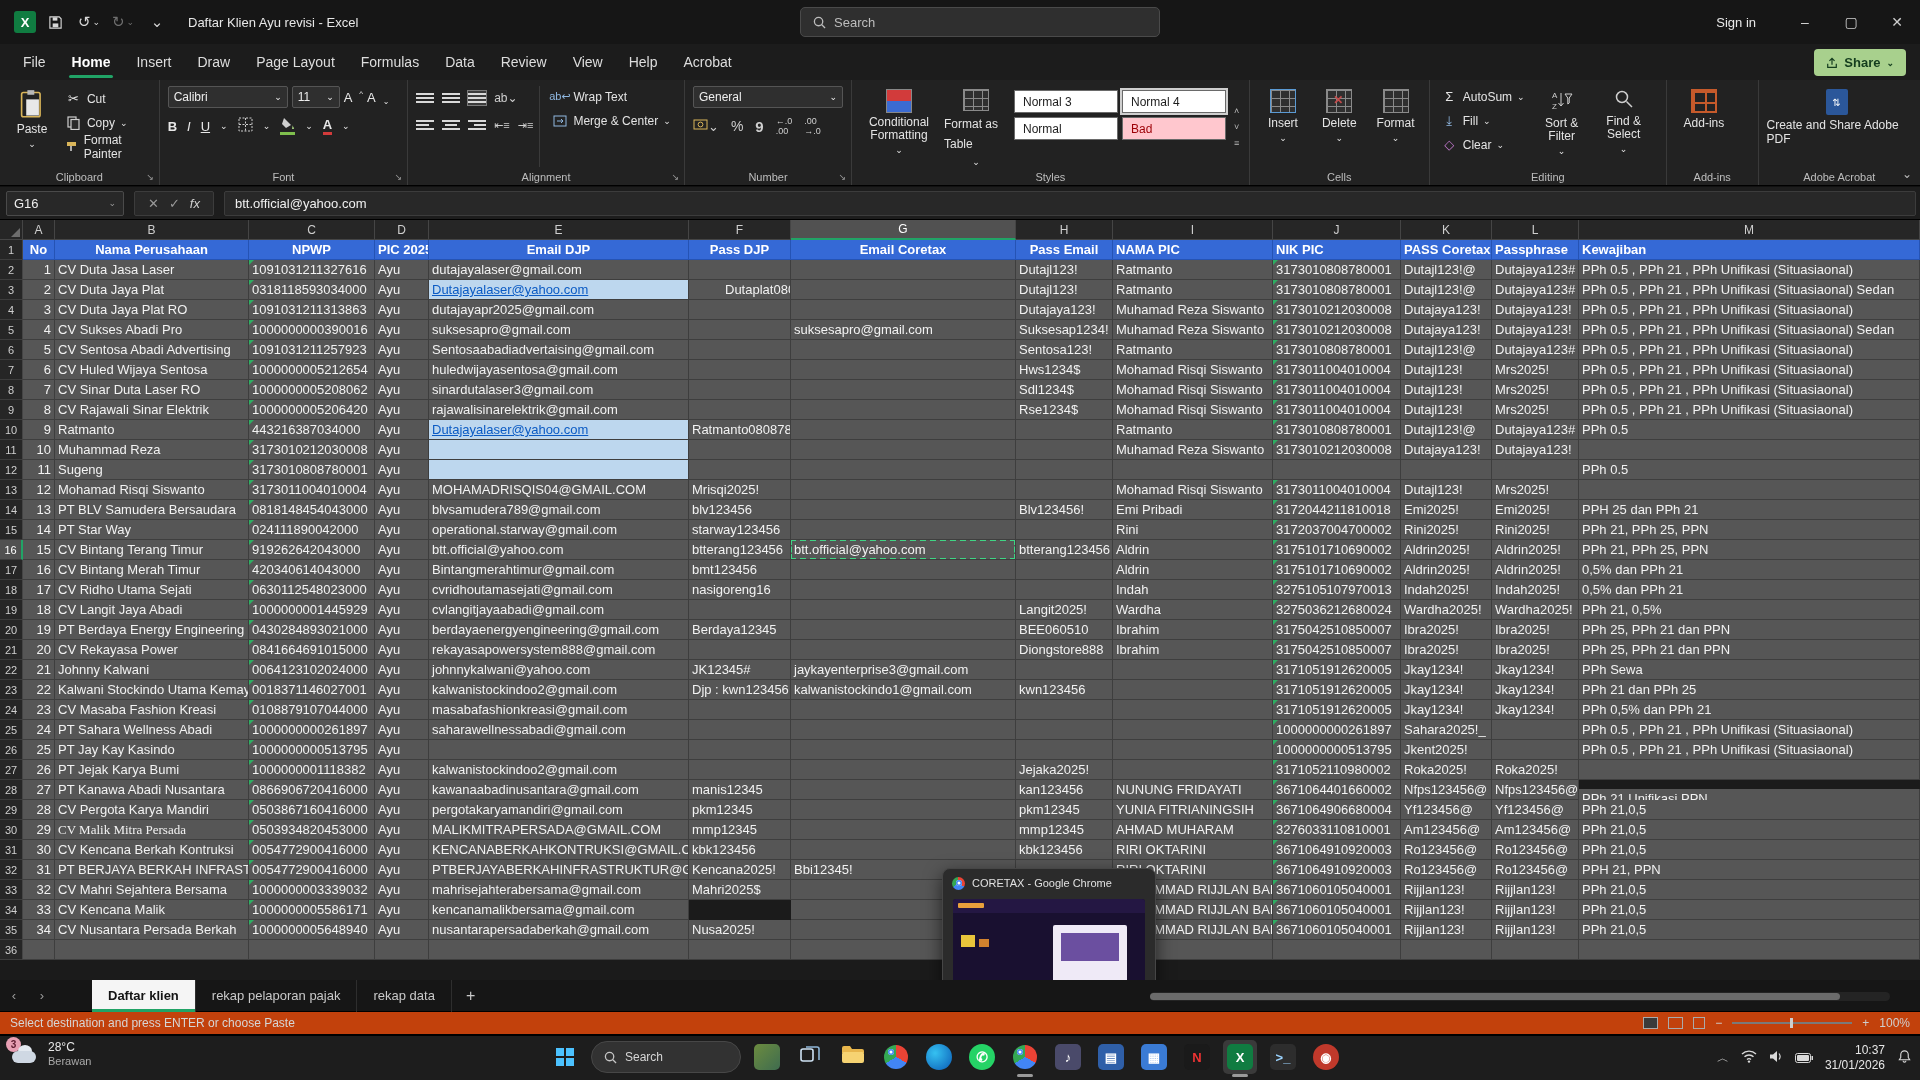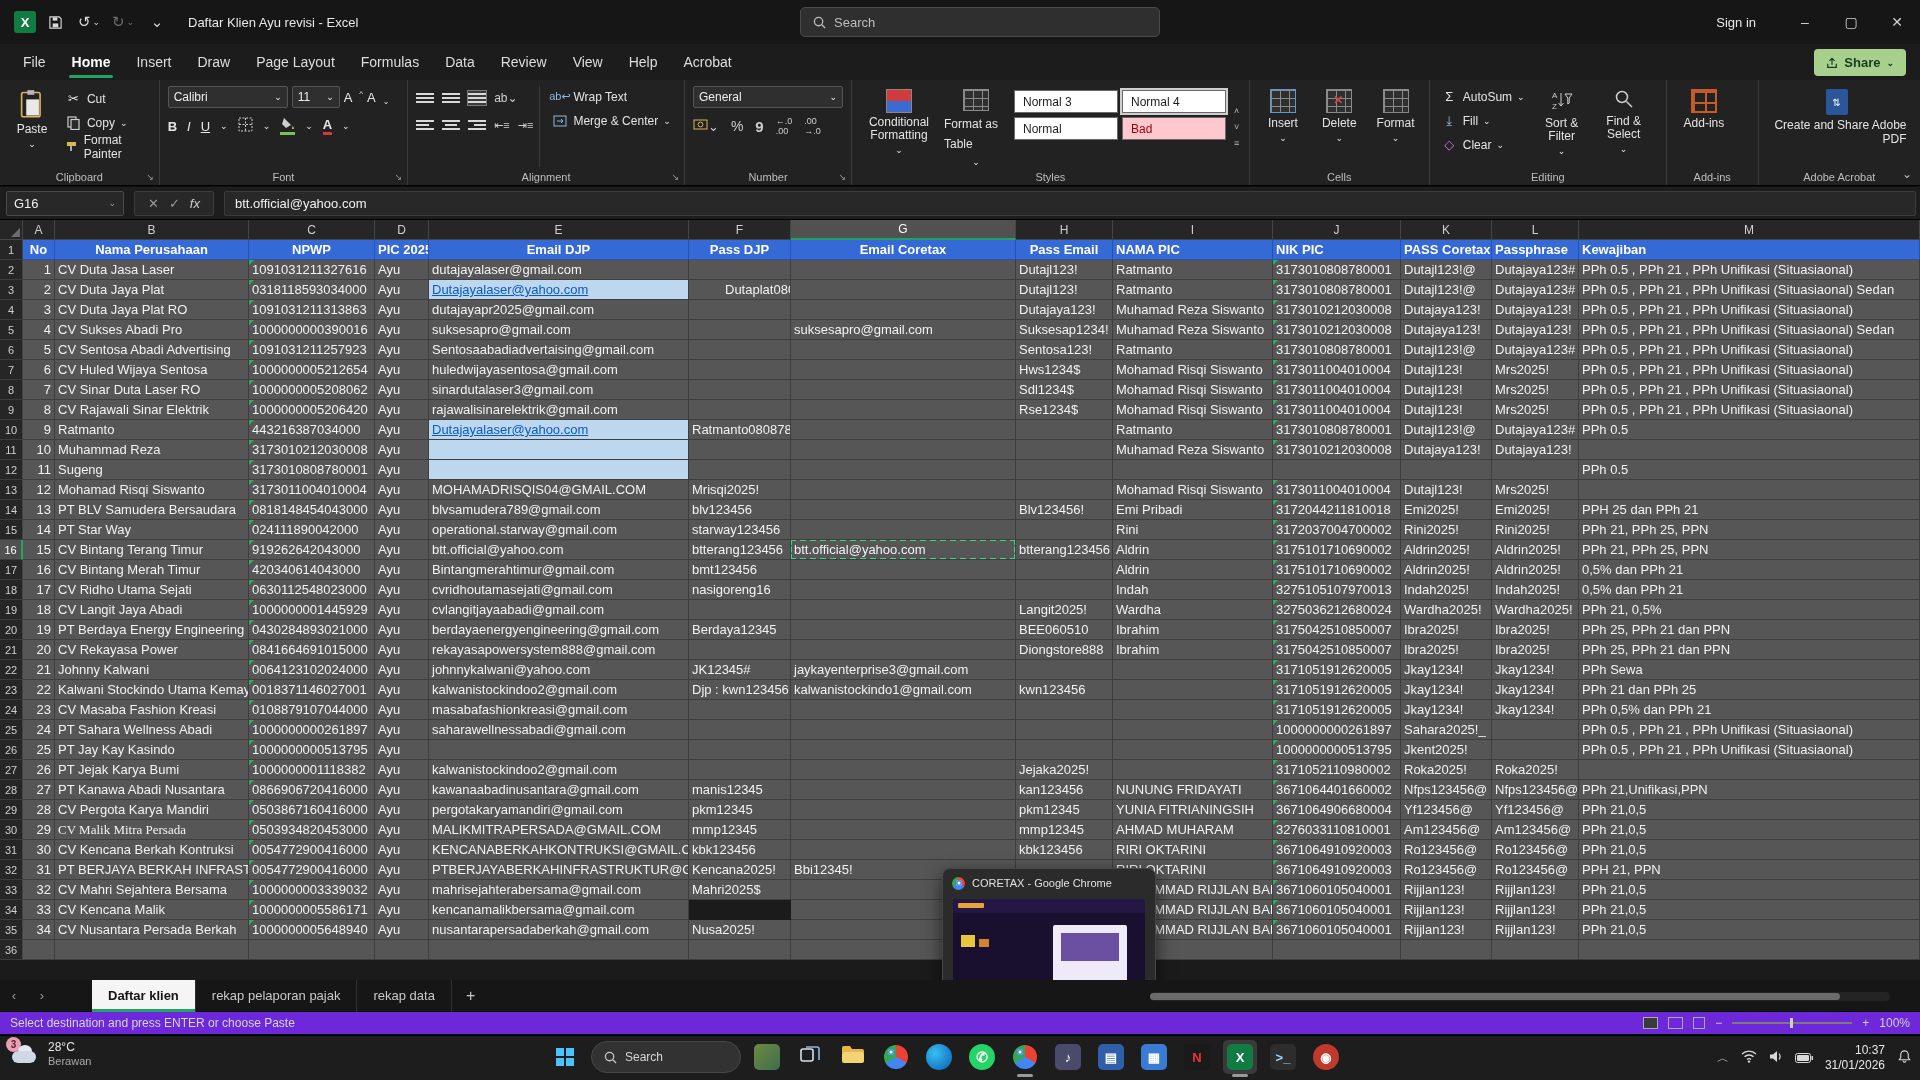--- a/index.html
+++ b/index.html
@@ -74,21 +74,21 @@
   
   #tabbar { position:absolute; left:0; top:980px; width:1920px; height:32px; background:#161616; display:flex; align-items:center; border-bottom:1px solid #000; }
   .tab-nav { color:#9a9a9a; font-size:13px; width:28px; text-align:center; }
   .stab { height:32px; display:flex; align-items:center; padding:0 16px; color:#c9c9c9; font-size:13px; border-right:1px solid #2e2e2e; position:relative; }
   .stab.active { background:#f5f5f5; color:#141414; font-weight:bold; }
   .stab.active::after { content:""; position:absolute; left:0; right:0; bottom:0; height:3px; background:#21a366; }
   .addtab { color:#c9c9c9; font-size:16px; margin-left:14px; }
   #hscroll { position:absolute; right:30px; top:12px; width:740px; height:9px; background:#242424; border-radius:5px; }
   #hscroll .thumb { position:absolute; left:0; top:1px; height:7px; width:690px; background:#6b6b6b; border-radius:4px; }
   
-  #statusbar { position:absolute; left:0; top:1012px; width:1920px; height:23px; background:#6d28d9; color:#d6d6d6; font-size:12px; display:flex; align-items:center; border-bottom:1px solid #000; }
+  #statusbar { position:absolute; left:0; top:1012px; width:1920px; height:23px; background:#c2410c; color:#d6d6d6; font-size:12px; display:flex; align-items:center; border-bottom:1px solid #000; }
   #status-right { position:absolute; right:10px; display:flex; align-items:center; gap:10px; color:#cfcfcf; }
   .viewico { width:15px; height:12px; border:1px solid #aaa; display:inline-block; }
   .zoomtrack { width:120px; height:2px; background:#7a7a7a; position:relative; }
   .zoomtrack i { position:absolute; left:58px; top:-4px; width:3px; height:10px; background:#cfcfcf; }
   
   #chrome-popup { position:absolute; left:942px; top:868px; width:214px; height:150px; background:#2b2b2b; border:1px solid #464646; border-radius:8px; box-shadow:0 6px 18px rgba(0,0,0,.6); overflow:hidden; }
   #chrome-popup .phead { height:28px; display:flex; align-items:center; gap:7px; padding:0 9px; color:#e0e0e0; font-size:11px; }
   .chrome-ico { width:13px; height:13px; border-radius:50%; background:conic-gradient(#ea4335 0 33%, #4285f4 33% 66%, #34a853 66% 100%); position:relative; }
   .chrome-ico::after { content:""; position:absolute; left:3.5px; top:3.5px; width:6px; height:6px; border-radius:50%; background:#fff; box-shadow:inset 0 0 0 1.5px #4285f4; }
   .pthumb { position:absolute; left:10px; top:30px; width:192px; height:108px; background:#191030; border-radius:3px; overflow:hidden; }
@@ -424,21 +424,21 @@
     <div class="bigbtn">
       <span class="addins-icon"></span>
       <span>Add-ins</span>
     </div>
     <div class="glabel">Add-ins</div>
   </div>
 
   <div class="rgroup" style="width:170px; border-right:none">
     <div class="bigbtn" style="width:140px">
       <span class="pdf-icon">⇅</span>
-      <span style="text-align:right;line-height:14px">Create and Share Adobe PDF</span>
+      <span style="text-align:left;line-height:14px">Create and Share Adobe PDF</span>
     </div>
     <div class="glabel">Adobe Acrobat</div>
   </div>
   <div id="ribbon-collapse">⌄</div>
 </div>
 
 <div id="formulabar">
   <div id="namebox">
       <span>G16</span>
       <span style="font-size:9px;color:#9a9a9a">⌄</span>
@@ -907,21 +907,21 @@
       <div class="cell" style="width: 126px;">0866906720416000<span class="gtri"></span></div>
       <div class="cell" style="width: 54px;">Ayu</div>
       <div class="cell" style="width: 260px;">kawanaabadinusantara@gmail.com</div>
       <div class="cell" style="width: 102px;">manis12345</div>
       <div class="cell" style="width: 225px;"></div>
       <div class="cell" style="width: 97px;">kan123456</div>
       <div class="cell" style="width: 160px;">NUNUNG FRIDAYATI</div>
       <div class="cell" style="width: 128px;">3671064401660002<span class="gtri"></span></div>
       <div class="cell" style="width: 91px;">Nfps123456@</div>
       <div class="cell" style="width: 87px;">Nfps123456@</div>
-      <div class="cell" style="width: 341px;">PPh 21,Unifikasi,PPN</div>
+      <div class="cell" style="width: 341px; margin-top: 9px;">PPh 21,Unifikasi,PPN</div>
     </div>
     <div class="srow">
       <div class="gut">29</div>
       <div class="cell num" style="width: 32px;">28</div>
       <div class="cell" style="width: 194px;">CV Pergota Karya Mandiri</div>
       <div class="cell" style="width: 126px;">0503867160416000<span class="gtri"></span></div>
       <div class="cell" style="width: 54px;">Ayu</div>
       <div class="cell" style="width: 260px;">pergotakaryamandiri@gmail.com</div>
       <div class="cell" style="width: 102px;">pkm12345</div>
       <div class="cell" style="width: 225px;"></div>

